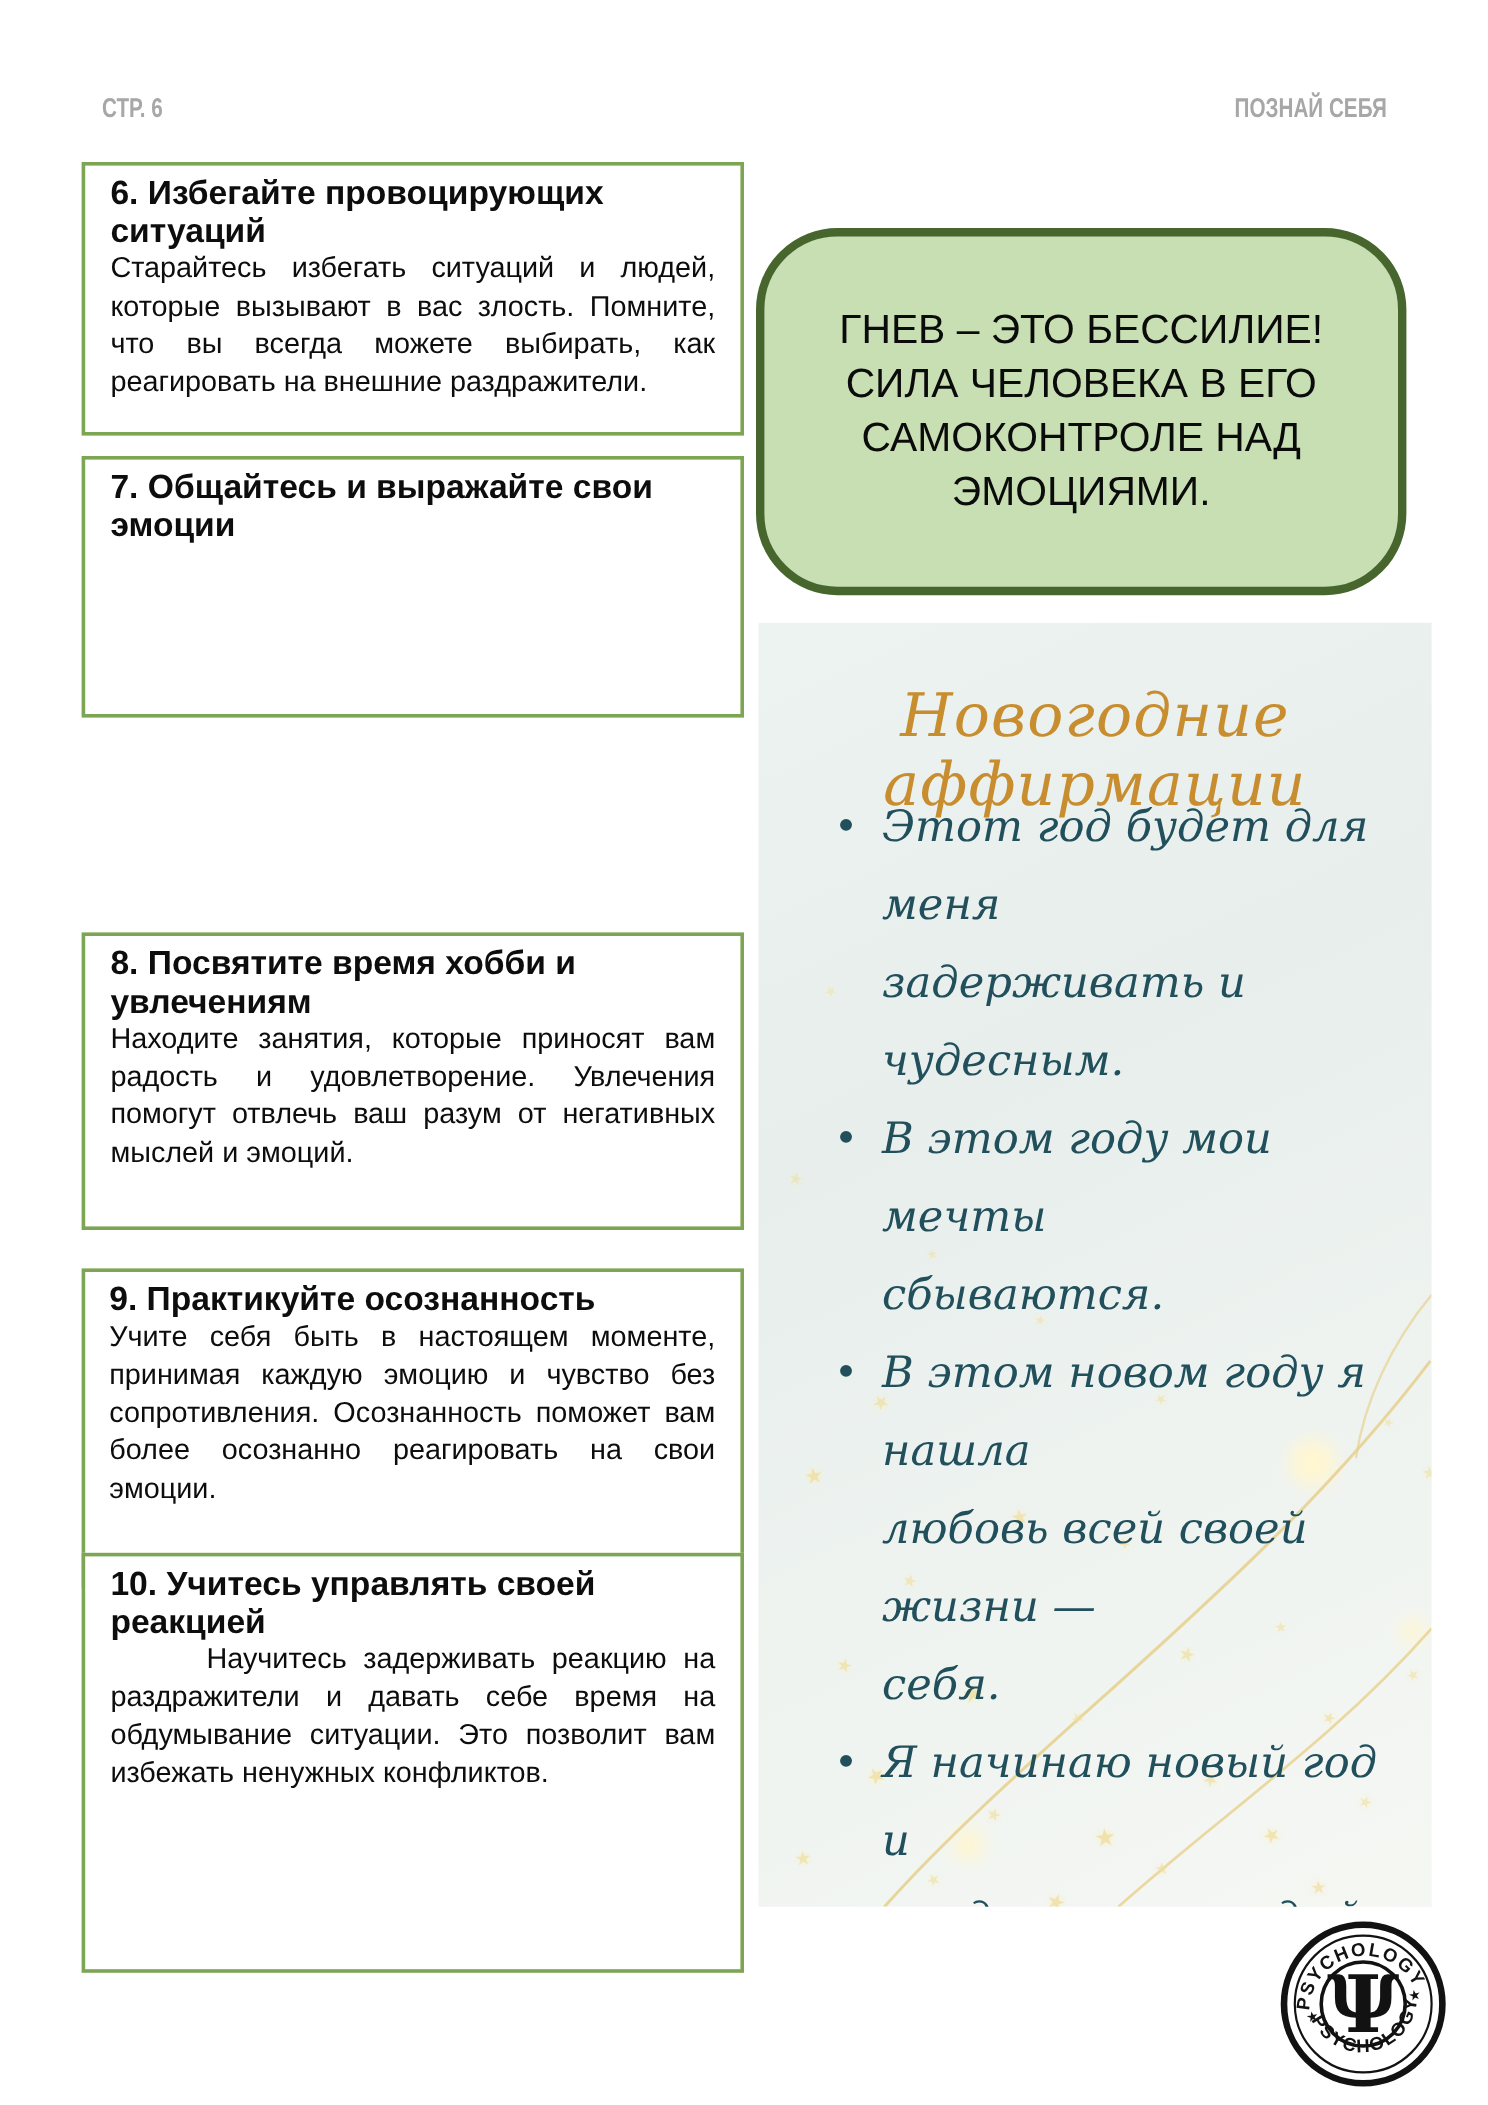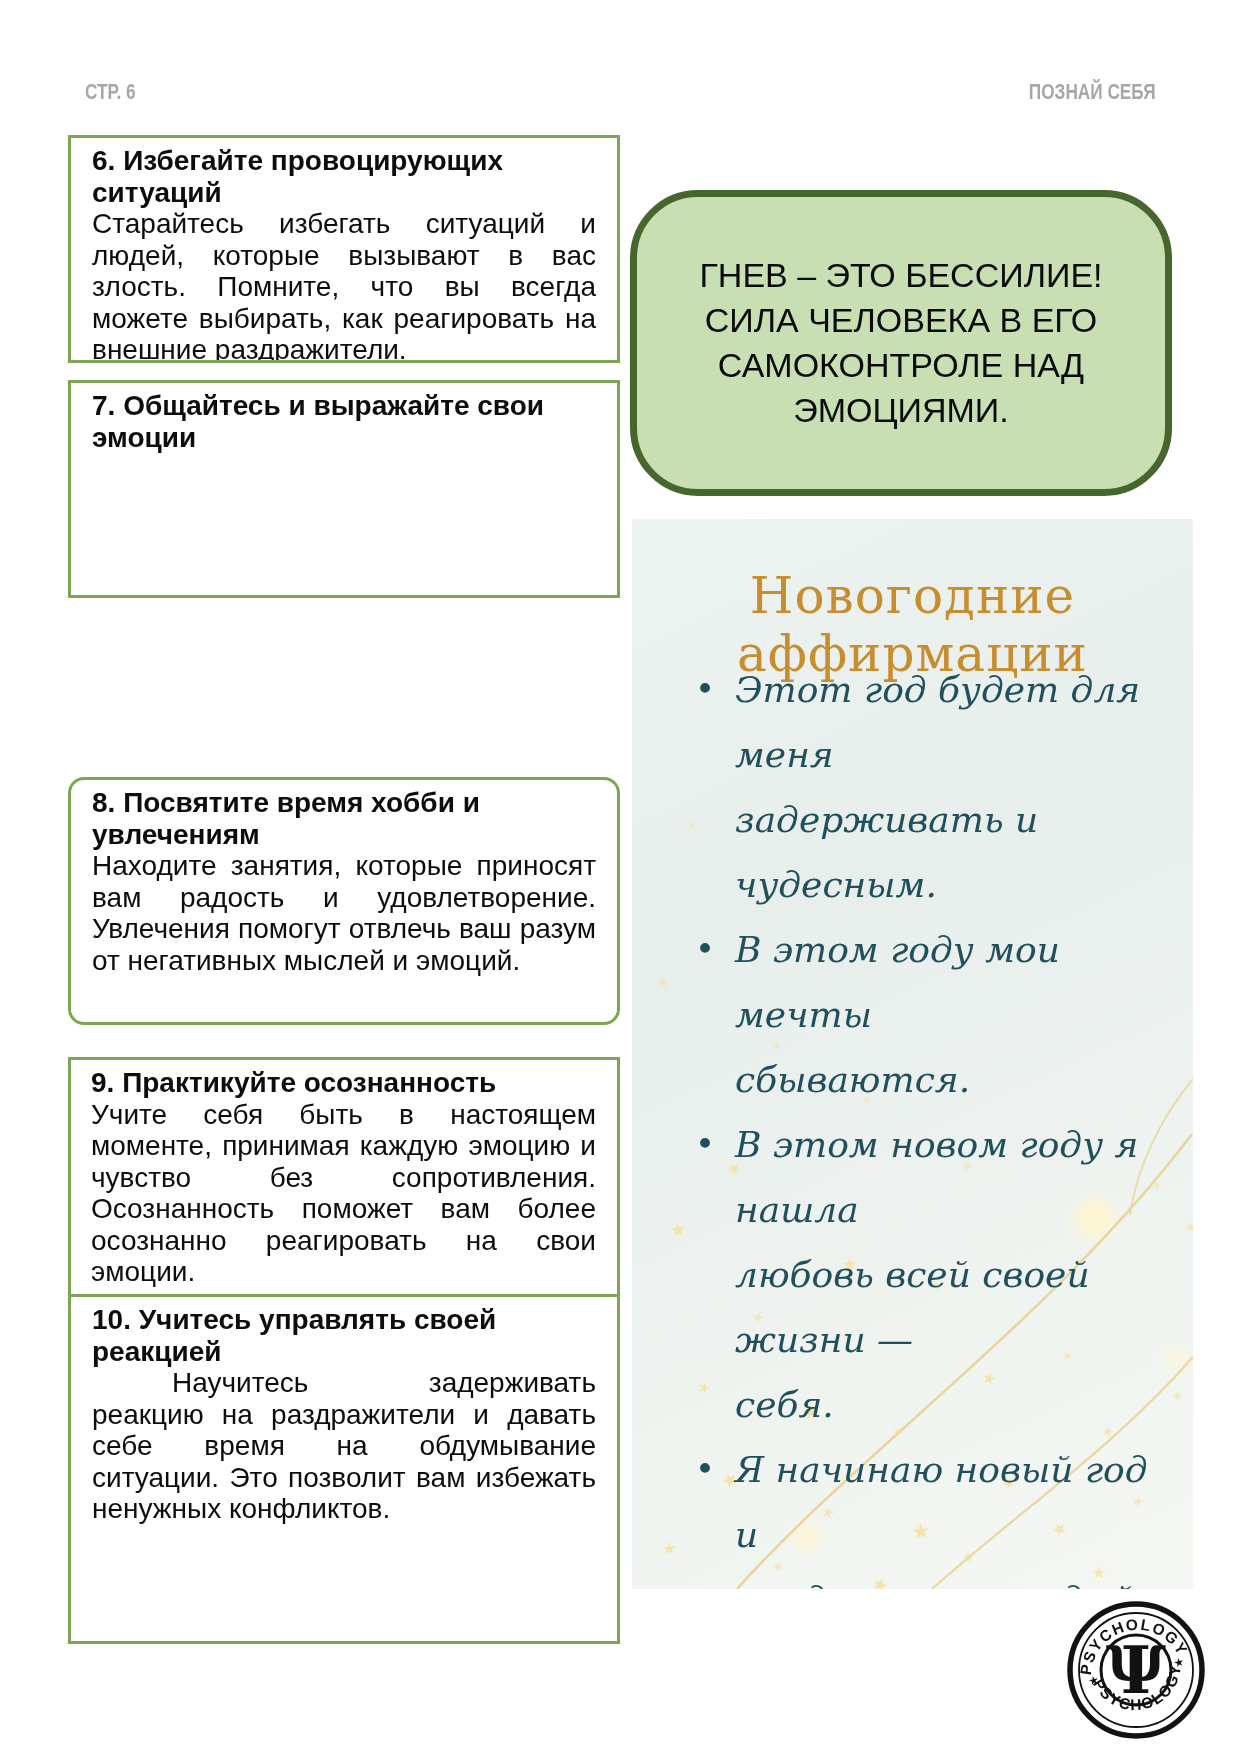--- a/index.html
+++ b/index.html
@@ -9,40 +9,40 @@
   
   .hdr{position:absolute;top:46px;font-size:21px;font-weight:bold;color:#a7a7a7;
        transform:scale(.82,1.08);}
   .hdr-left{left:85px;transform-origin:left top;}
   .hdr-right{right:84px;transform-origin:right top;}
 
   
   .tip{position:absolute;left:68px;width:552px;border:3px solid #7ca653;background:#fff;
        box-sizing:border-box;padding:7px 21px 8px 21px;overflow:hidden;color:#0d0d0d;}
   .tip-title{font-weight:bold;font-size:28px;line-height:31.5px;text-align:justify;}
-  .tip-body{font-size:28px;line-height:31.5px;text-align:justify;}
+  .tip-body{font-size:24px;line-height:31.5px;text-align:justify;}
   #tip10 .tip-body{text-indent:80px;}
   #tip6{top:103px;height:228px;}
   #tip7{top:348px;height:218px;}
-  #tip8{top:745px;height:248px;border-radius:16px;}
+  #tip8{top:745px;height:248px;}
   #tip9{top:1025px;height:266px;padding-left:20px;}
   #tip10{top:1262px;height:350px;}
 
   
   .quote{position:absolute;left:630px;top:158px;width:542px;height:306px;box-sizing:border-box;
          background:#c7dfb3;border:7px solid #47662e;border-radius:68px;
          display:flex;align-items:center;justify-content:center;}
   .quote-text{white-space:pre-line;text-align:center;font-weight:normal;font-size:34px;
               line-height:45px;color:#0b0b0b;padding:0 30px;}
 
   
   .affirm{position:absolute;left:632px;top:487px;width:561px;height:1070px;overflow:hidden;
           background:linear-gradient(155deg,#edf3f1 0%,#e7eeec 35%,#eef3f0 65%,#f5f7f3 100%);}
   .affirm-title{position:absolute;top:48px;left:0;right:0;text-align:center;
-                font-family:"DejaVu Serif",serif;font-size:50px;
+                font-family:"DejaVu Serif",serif;font-style:italic;font-size:50px;
                 color:#c78d2e;letter-spacing:1px;}
   .affirm-list{position:absolute;top:138px;left:55px;right:16px;margin:0;padding:0;list-style:none;}
   .affirm-list li{position:relative;padding-left:48px;white-space:pre-line;
                   font-family:"DejaVu Serif",serif;font-style:italic;font-size:36px;
                   line-height:65px;color:#21505c;}
   .affirm-list li::before{content:"•";position:absolute;left:8px;top:0;font-size:34px;
                           color:#21505c;font-style:normal;}
   .star{position:absolute;color:#f0df9e;text-shadow:0 0 6px rgba(250,235,170,.8);
         pointer-events:none;}
   .garland{position:absolute;left:0;top:0;}

